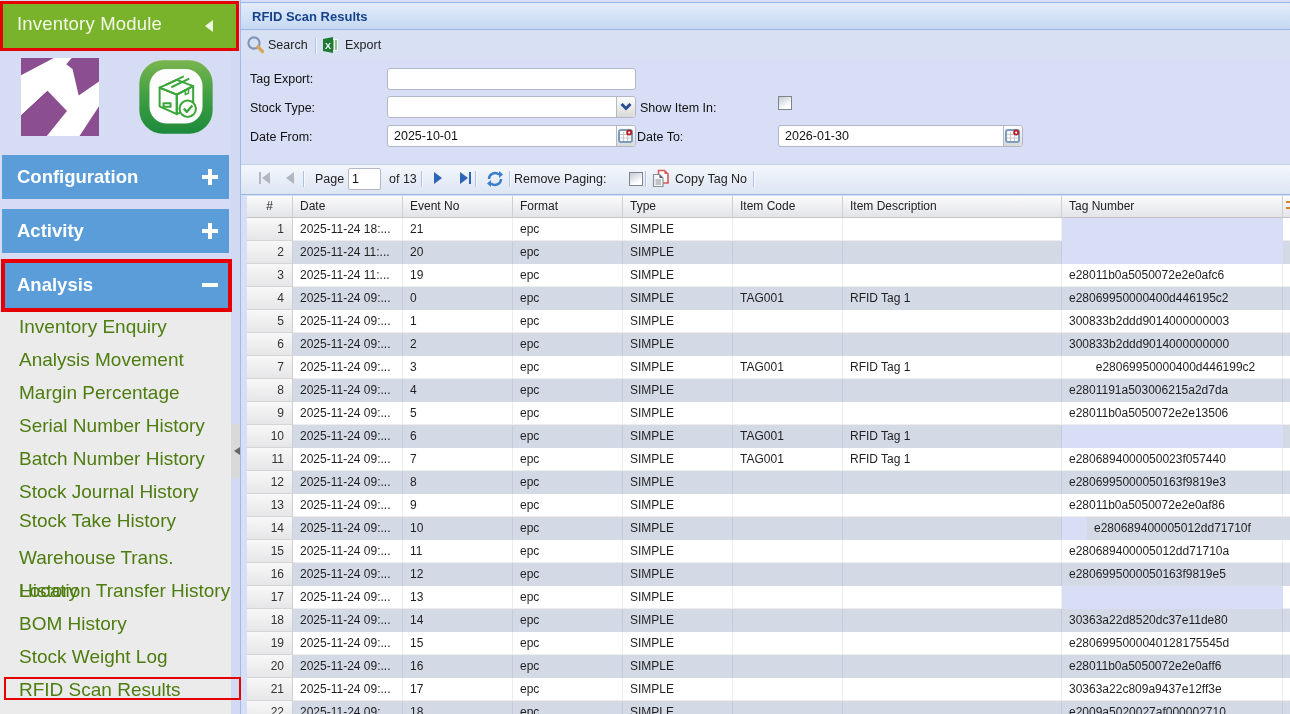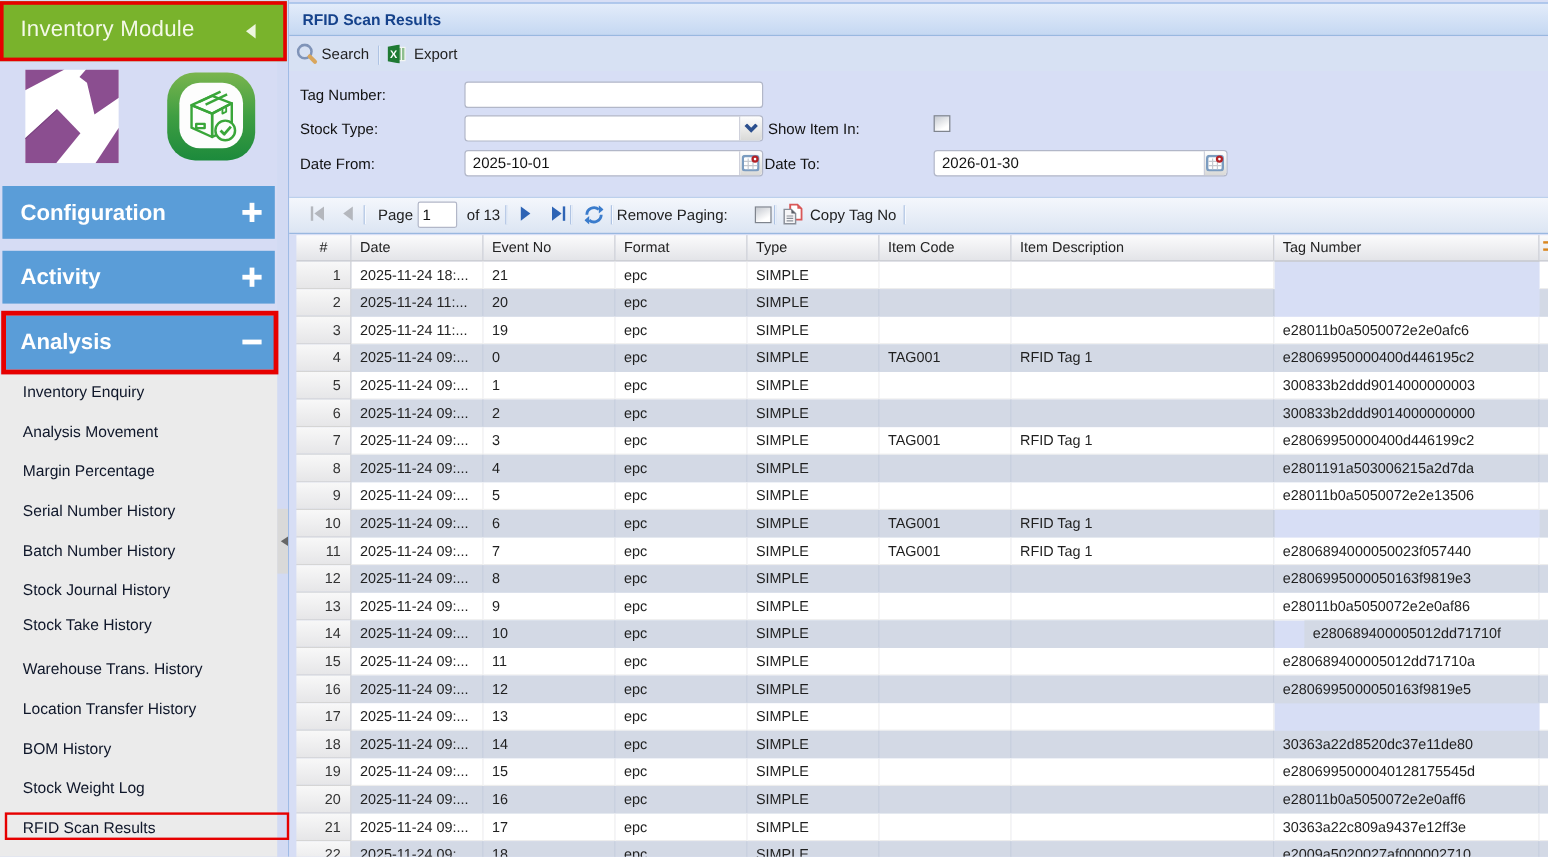--- a/index.html
+++ b/index.html
@@ -15,21 +15,21 @@
 #modbox{left:0;top:1px;width:233px;height:44px;background:#79b32c;border:3px solid #e60000;}
 #modtitle{left:17px;top:13px;font-size:18.5px;color:#f4f9e8;letter-spacing:.2px;}
 #modarrow{left:205px;top:20px;width:0;height:0;border-top:6px solid transparent;border-bottom:6px solid transparent;border-right:8px solid #eef6df;}
 .acchdr{left:2px;width:227px;height:44px;background:#5a9dd8;color:#fff;}
 .acchdr .t{position:absolute;left:15px;top:11px;font-size:18.5px;font-weight:bold;}
 .acchdr .pm{position:absolute;right:11px;top:14px;width:16px;height:16px;}
 .acchdr .pm i{position:absolute;background:#fff;}
 .acchdr .ph{left:0;top:6px;width:16px;height:4px;}
 .acchdr .pv{left:6px;top:0;width:4px;height:16px;}
 #menu{left:0;top:312px;width:231px;height:402px;background:#ebebeb;}
-.mi{position:absolute;left:0;width:231px;height:33px;line-height:33px;padding-left:19px;font-size:13px;color:#0f172a;box-sizing:border-box;}
+.mi{position:absolute;left:0;width:231px;height:33px;line-height:33px;padding-left:19px;font-size:19px;color:#4d7c0f;box-sizing:border-box;}
 #redanalysis{left:1px;top:259px;width:223px;height:45px;border:4px solid #e60000;background:transparent;z-index:5;}
 #redrfid{left:4px;top:677px;width:233px;height:19px;border:2px solid #e60000;background:transparent;z-index:5;box-sizing:content-box;}
 
 #content{left:241px;top:0;width:1049px;height:714px;background:#d7def5;}
 #titlebar{left:241px;top:2px;width:1049px;height:28px;background:linear-gradient(#e3ecfa,#c5d8f2);border-top:1px solid #94b7e4;border-bottom:1px solid #99b8e0;box-sizing:border-box;}
 #titletext{left:252px;top:9px;font-size:13px;font-weight:bold;color:#15428b;}
 #toolbar{left:241px;top:31px;width:1049px;height:28px;background:#d7e1f3;}
 .tbtext{font-size:12.5px;color:#222;}
 .tbsep{width:1px;height:16px;background:#aec3e3;border-right:1px solid #f6f9fe;}
 
@@ -140,21 +140,21 @@
 <div class="abs tbsep" style="left:315px;top:38px"></div>
 <svg class="abs" style="left:323px;top:37px" width="16" height="16" viewBox="0 0 16 16">
  <rect x="8" y="2" width="7" height="12" fill="#f2f6f2"></rect>
  <rect x="9" y="3" width="2" height="10" fill="#8fbf8f"></rect>
  <rect x="12" y="3" width="2" height="10" fill="#8fbf8f"></rect>
  <polygon points="0,2 10,0 10,16 0,14" fill="#1f7a33"></polygon>
  <text x="2" y="11.5" font-size="9" fill="#fff" font-family="Liberation Sans" font-weight="bold">X</text>
 </svg>
 <div class="abs tbtext" style="left:345px;top:38px">Export</div>
 
-<div class="abs lbl" style="left:250px;top:72px">Tag Number:</div>
+<div class="abs lbl" style="left:250px;top:72px">Tag Export:</div>
 <div class="abs inp" style="left:387px;top:68px;width:249px;height:22px"></div>
 <div class="abs lbl" style="left:250px;top:101px">Stock Type:</div>
 <div class="abs inp" style="left:387px;top:96px;width:249px;height:22px">
  <div class="trigbtn" style="height:20px">
   <svg width="12" height="8" viewBox="0 0 12 8" style="position:absolute;left:3px;top:6px">
         <path d="M1.5,1 L6,5.5 L10.5,1" fill="none" stroke="#2b4f8e" stroke-width="3"></path>
       </svg>
  </div>
 </div>
 <div class="abs lbl" style="left:640px;top:101px">Show Item In:</div>
@@ -271,21 +271,21 @@
       <div class="cell" style="left: 1036px; width: 40px;"></div>
     </div>
     <div class="row w" style="top: 356px;">
       <div class="cell rn" style="left: 0px; width: 46px;">7</div>
       <div class="cell" style="left: 46px; width: 110px;">2025-11-24 09:...</div>
       <div class="cell" style="left: 156px; width: 110px;">3</div>
       <div class="cell" style="left: 266px; width: 110px;">epc</div>
       <div class="cell" style="left: 376px; width: 110px;">SIMPLE</div>
       <div class="cell" style="left: 486px; width: 110px;">TAG001</div>
       <div class="cell" style="left: 596px; width: 219px;">RFID Tag 1</div>
-      <div class="cell" style="left: 815px; width: 221px;">e28069950000400d446199c2</div>
+      <div class="cell" style="left: 815px; width: 221px; text-align: center;">e28069950000400d446199c2</div>
       <div class="cell" style="left: 1036px; width: 40px;"></div>
     </div>
     <div class="row s" style="top: 379px;">
       <div class="cell rn" style="left: 0px; width: 46px;">8</div>
       <div class="cell" style="left: 46px; width: 110px;">2025-11-24 09:...</div>
       <div class="cell" style="left: 156px; width: 110px;">4</div>
       <div class="cell" style="left: 266px; width: 110px;">epc</div>
       <div class="cell" style="left: 376px; width: 110px;">SIMPLE</div>
       <div class="cell" style="left: 486px; width: 110px;"></div>
       <div class="cell" style="left: 596px; width: 219px;"></div>

